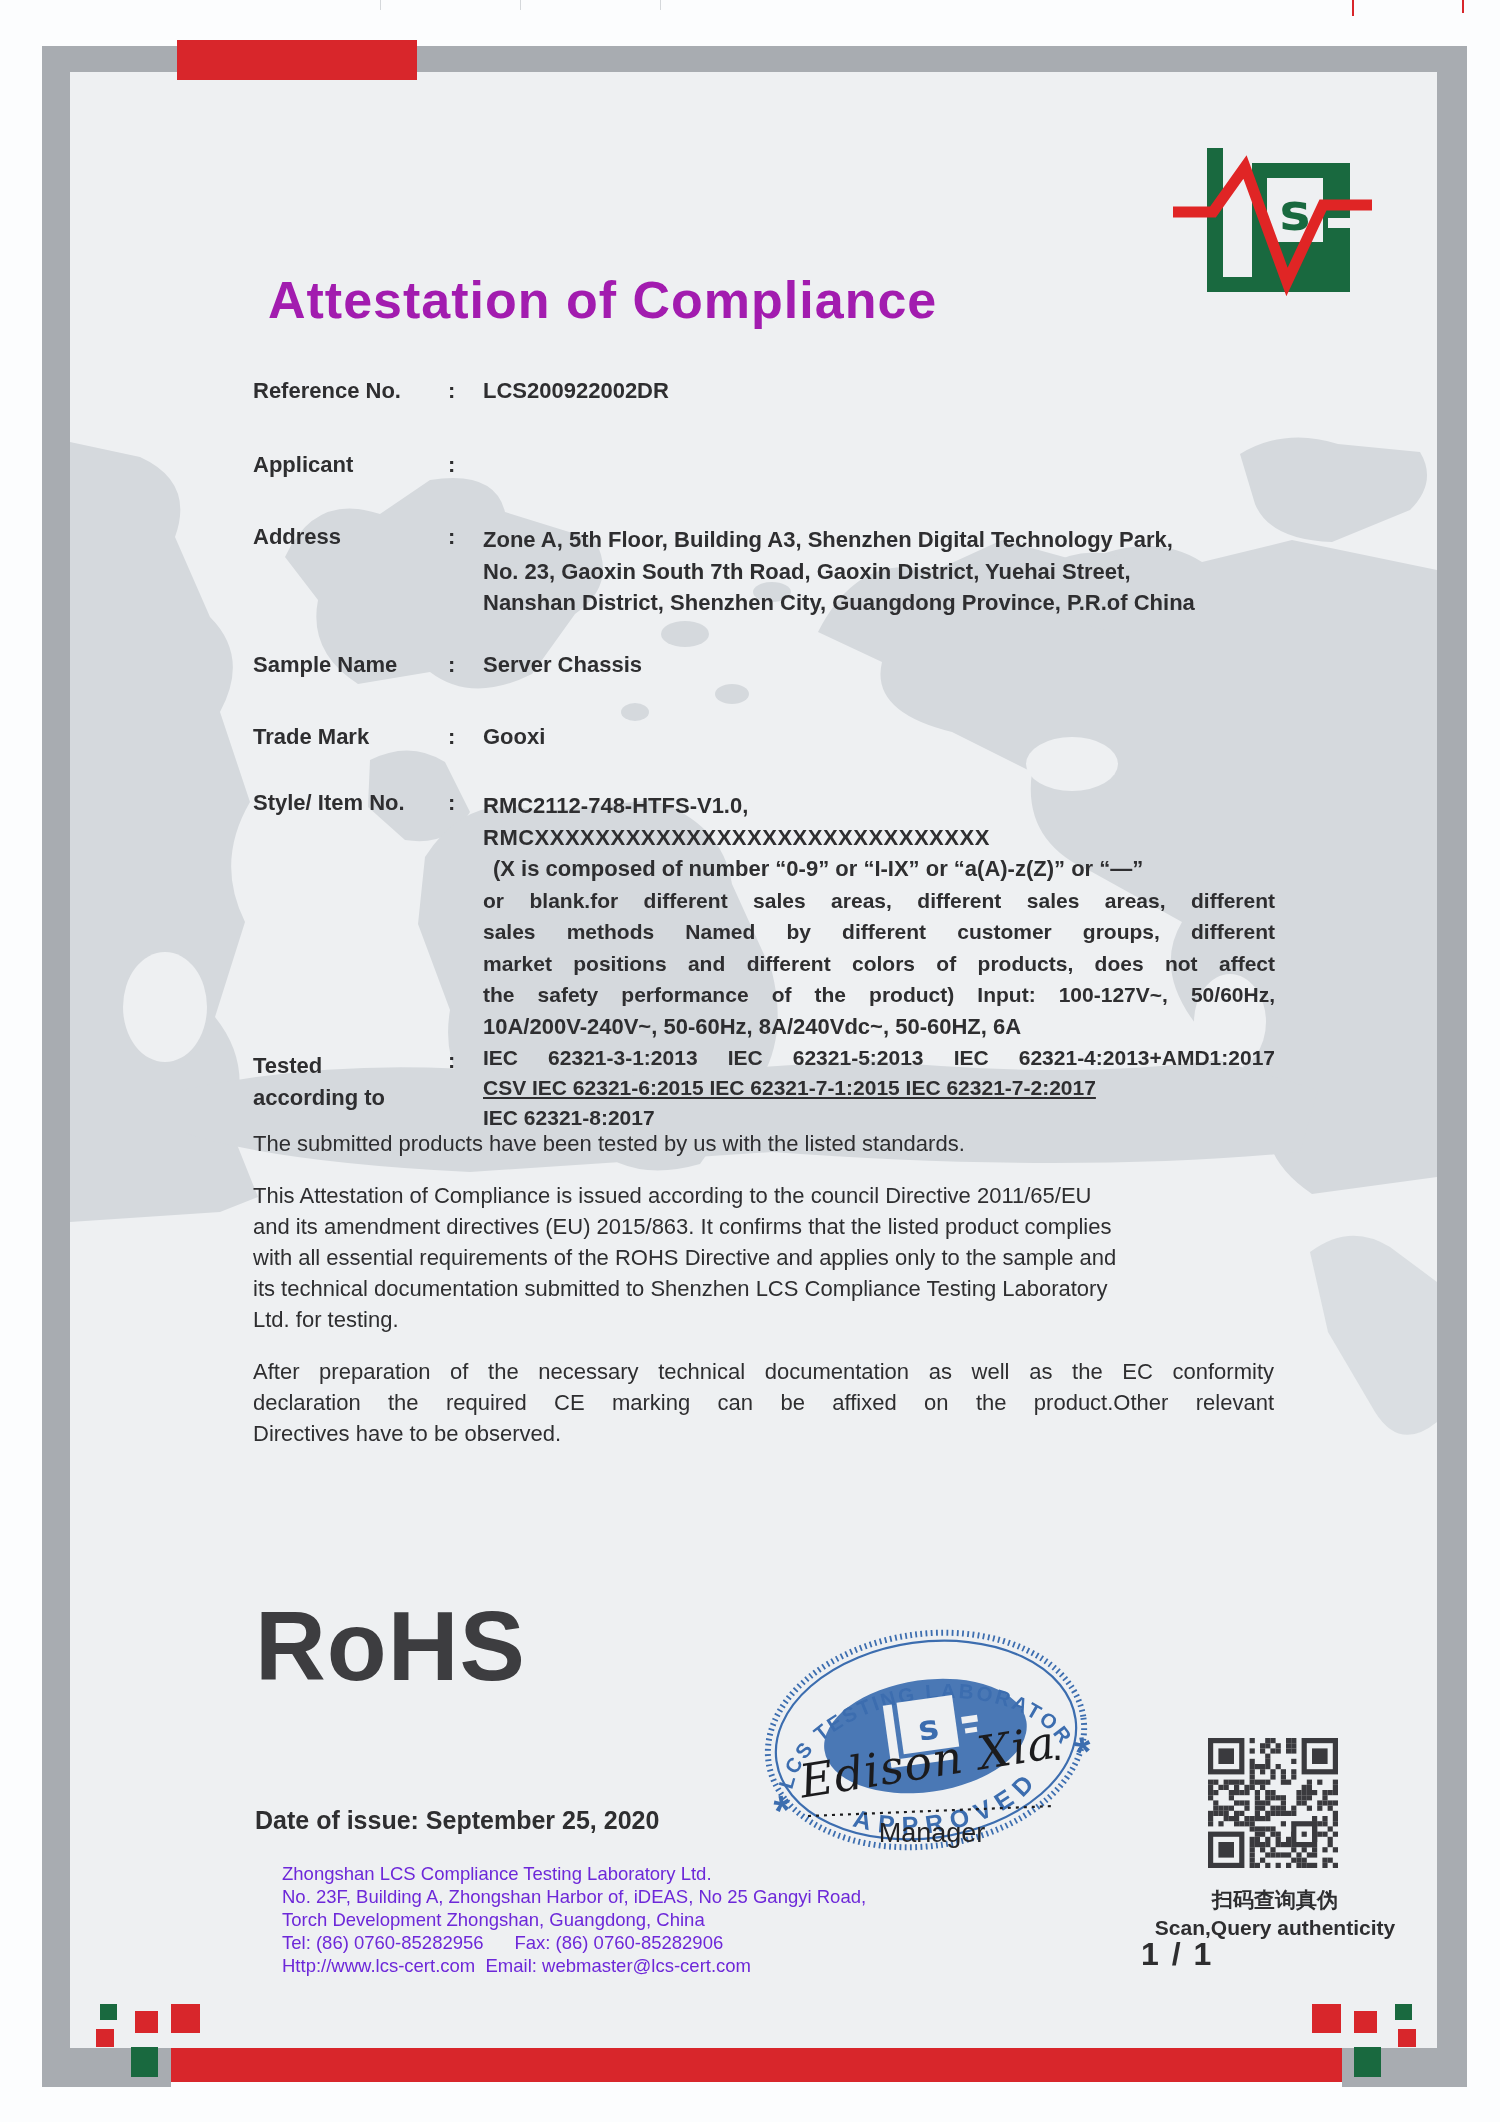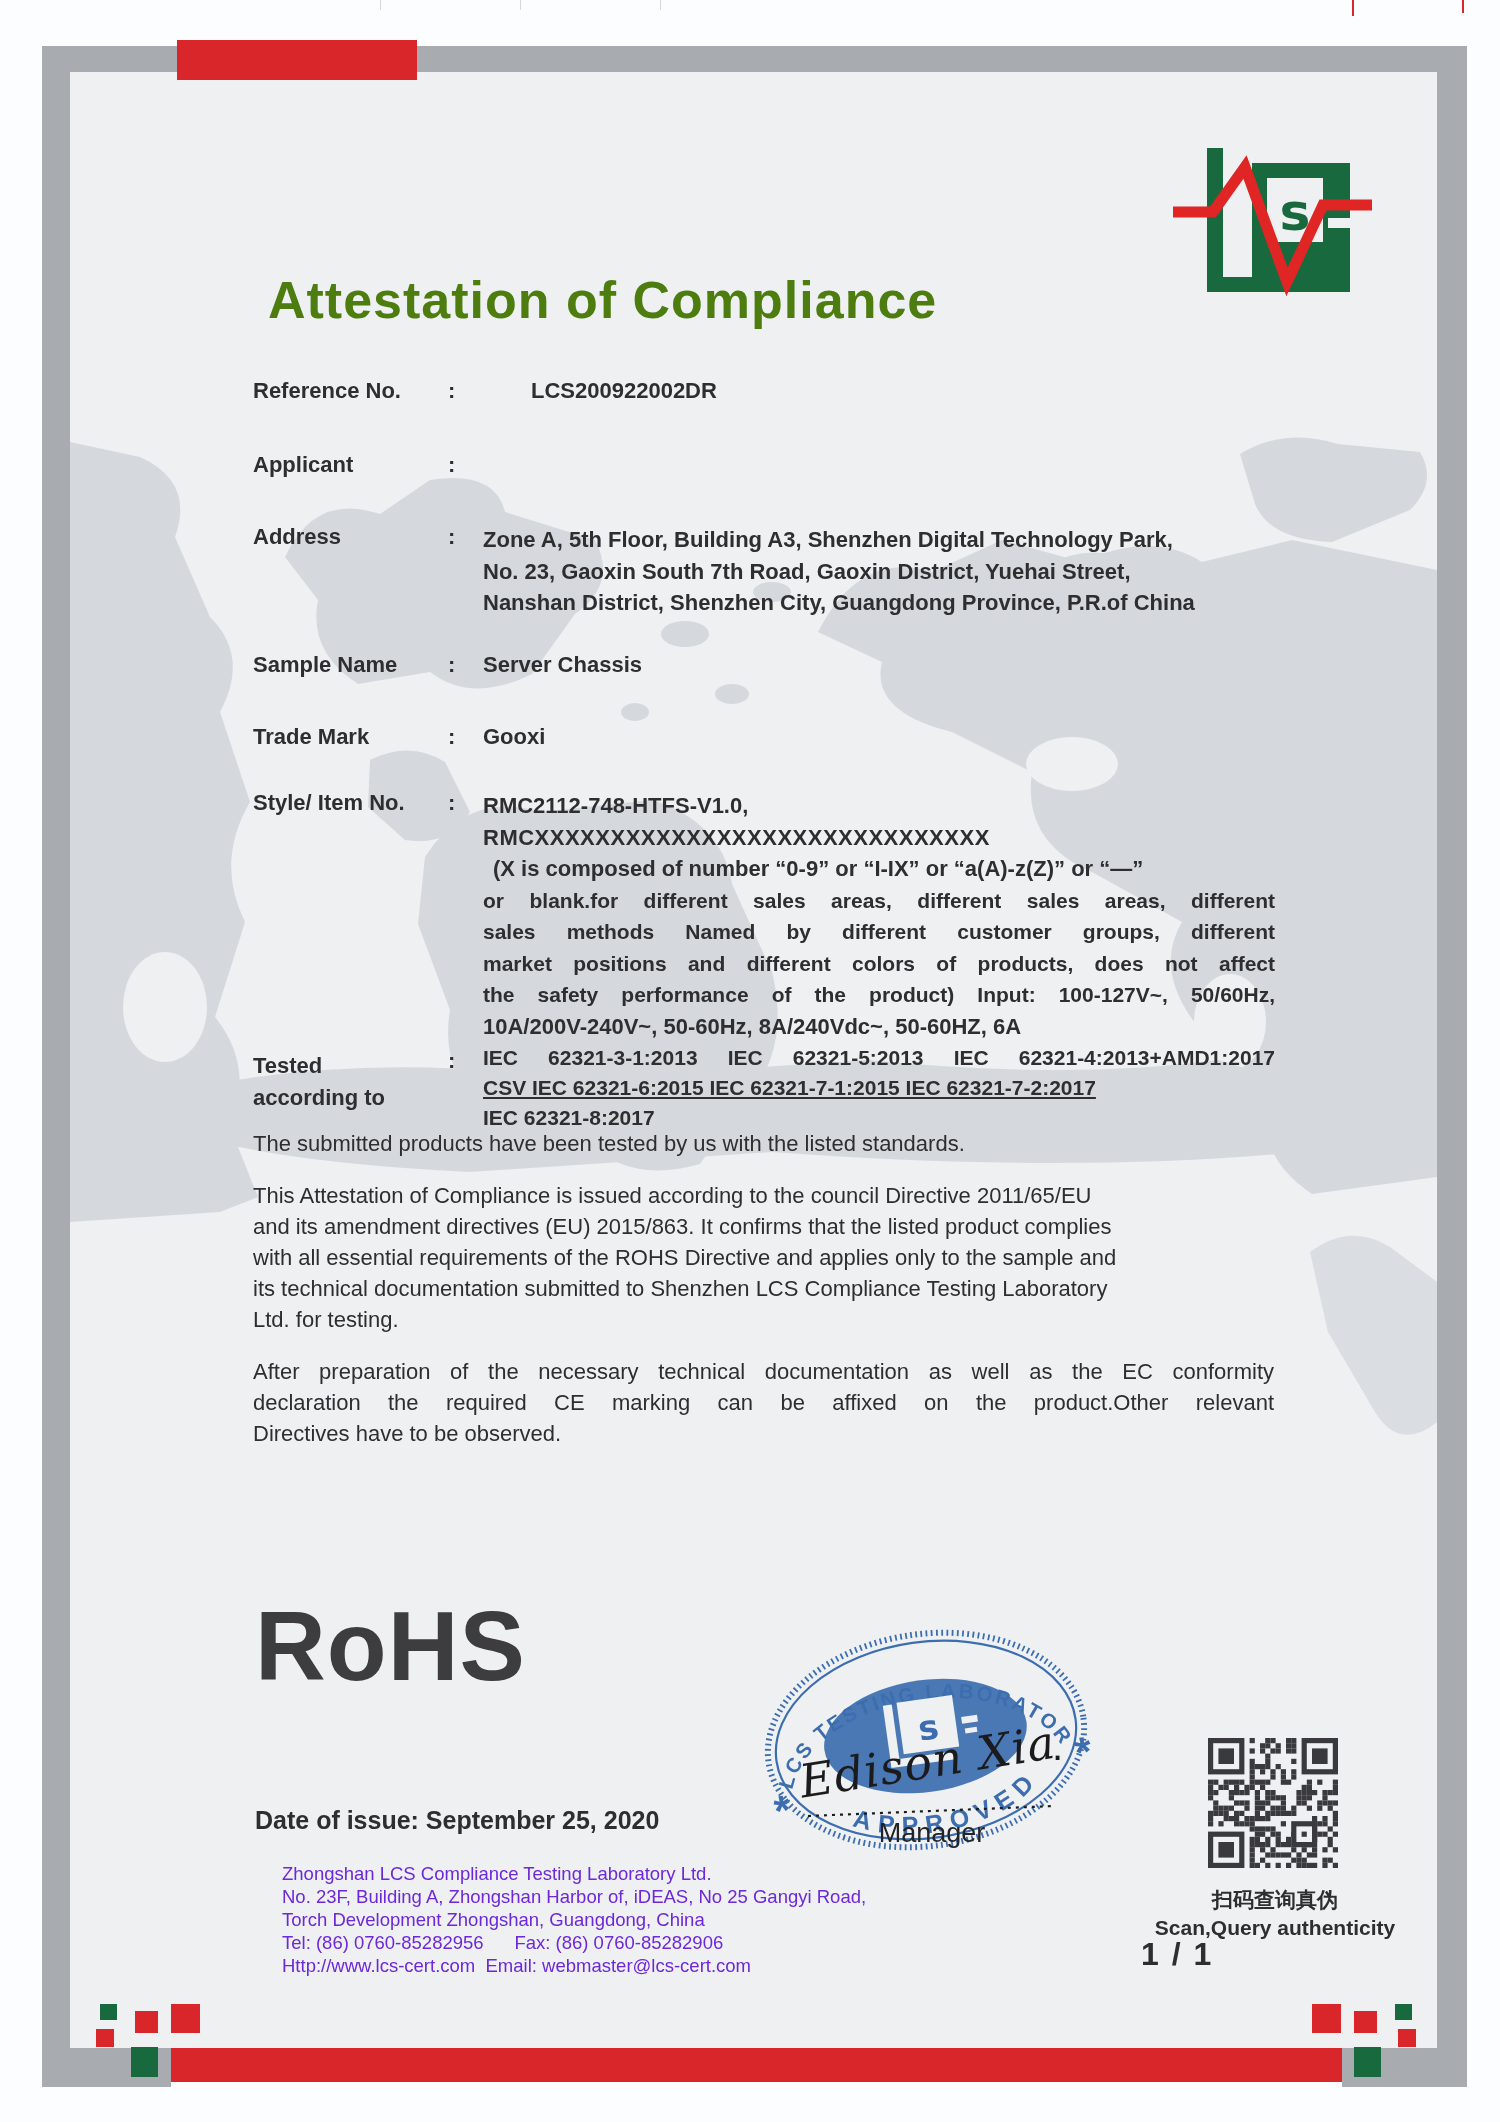--- a/index.html
+++ b/index.html
@@ -7,21 +7,21 @@
         font-family:"Liberation Sans",sans-serif;color:#2e2e30;}
   .abs{position:absolute;}
   
   .inner{position:absolute;left:70px;top:72px;width:1367px;height:1976px;background:#eef0f2;overflow:hidden;}
   .map-svg{position:absolute;left:0;top:0;}
   
   .bar{position:absolute;background:#a8acb1;}
   .red{background:#d8262b;}
   .green{background:#19693f;}
   
-  .title{position:absolute;left:268px;top:270px;font-size:52px;font-weight:bold;letter-spacing:1px;color:#4d7c0f;}
+  .title{position:absolute;left:268px;top:270px;font-size:52px;font-weight:bold;letter-spacing:1px;color:#a21caf;}
   .row-label{position:absolute;left:253px;width:200px;font-size:22px;font-weight:bold;}
   .row-colon{position:absolute;left:448px;font-size:22px;font-weight:bold;}
   .row-value{position:absolute;left:483px;width:792px;font-size:22px;font-weight:bold;}
   .vline{line-height:31.5px;}
   .nw{white-space:nowrap;}
   .pre{white-space:pre-wrap;}
   .just{text-align:justify;text-align-last:justify;}
   .fs21{font-size:21px;}
   .indent{padding-left:10px;}
   .para{position:absolute;left:253px;width:1021px;font-size:22px;line-height:31px;font-weight:normal;}
@@ -97,21 +97,21 @@
       <text x="135" y="100" text-anchor="middle" font-family="DejaVu Sans, sans-serif" font-size="52" font-weight="bold" fill="#19693f">s</text>
       <rect x="168" y="88" width="22" height="10" fill="#eef0f2"></rect>
       <polyline points="13,82 53,82 85,37 127,152 163,75 212,75" fill="none" stroke="#e02525" stroke-width="11"></polyline>
     </g>
   </svg>
 
   <div class="title">Attestation of Compliance</div>
 
   <div class="row-label" style="top:378px;">Reference No.</div>
   <div class="row-colon" style="top:378px;">:</div>
-  <div class="row-value nw" style="top:378px;margin-left:48px;">LCS200922002DR</div>
+  <div class="row-value nw" style="top:378px;">LCS200922002DR</div>
 
   <div class="row-label" style="top:452px;">Applicant</div>
   <div class="row-colon" style="top:452px;">:</div>
 
   <div class="row-label" style="top:524px;">Address</div>
   <div class="row-colon" style="top:524px;">:</div>
   <div class="row-value" style="top:524px;">
     <div class="vline nw">Zone A, 5th Floor, Building A3, Shenzhen Digital Technology Park,</div>
     <div class="vline nw">No. 23, Gaoxin South 7th Road, Gaoxin District, Yuehai Street,</div>
     <div class="vline nw">Nanshan District, Shenzhen City, Guangdong Province, P.R.of China</div>

